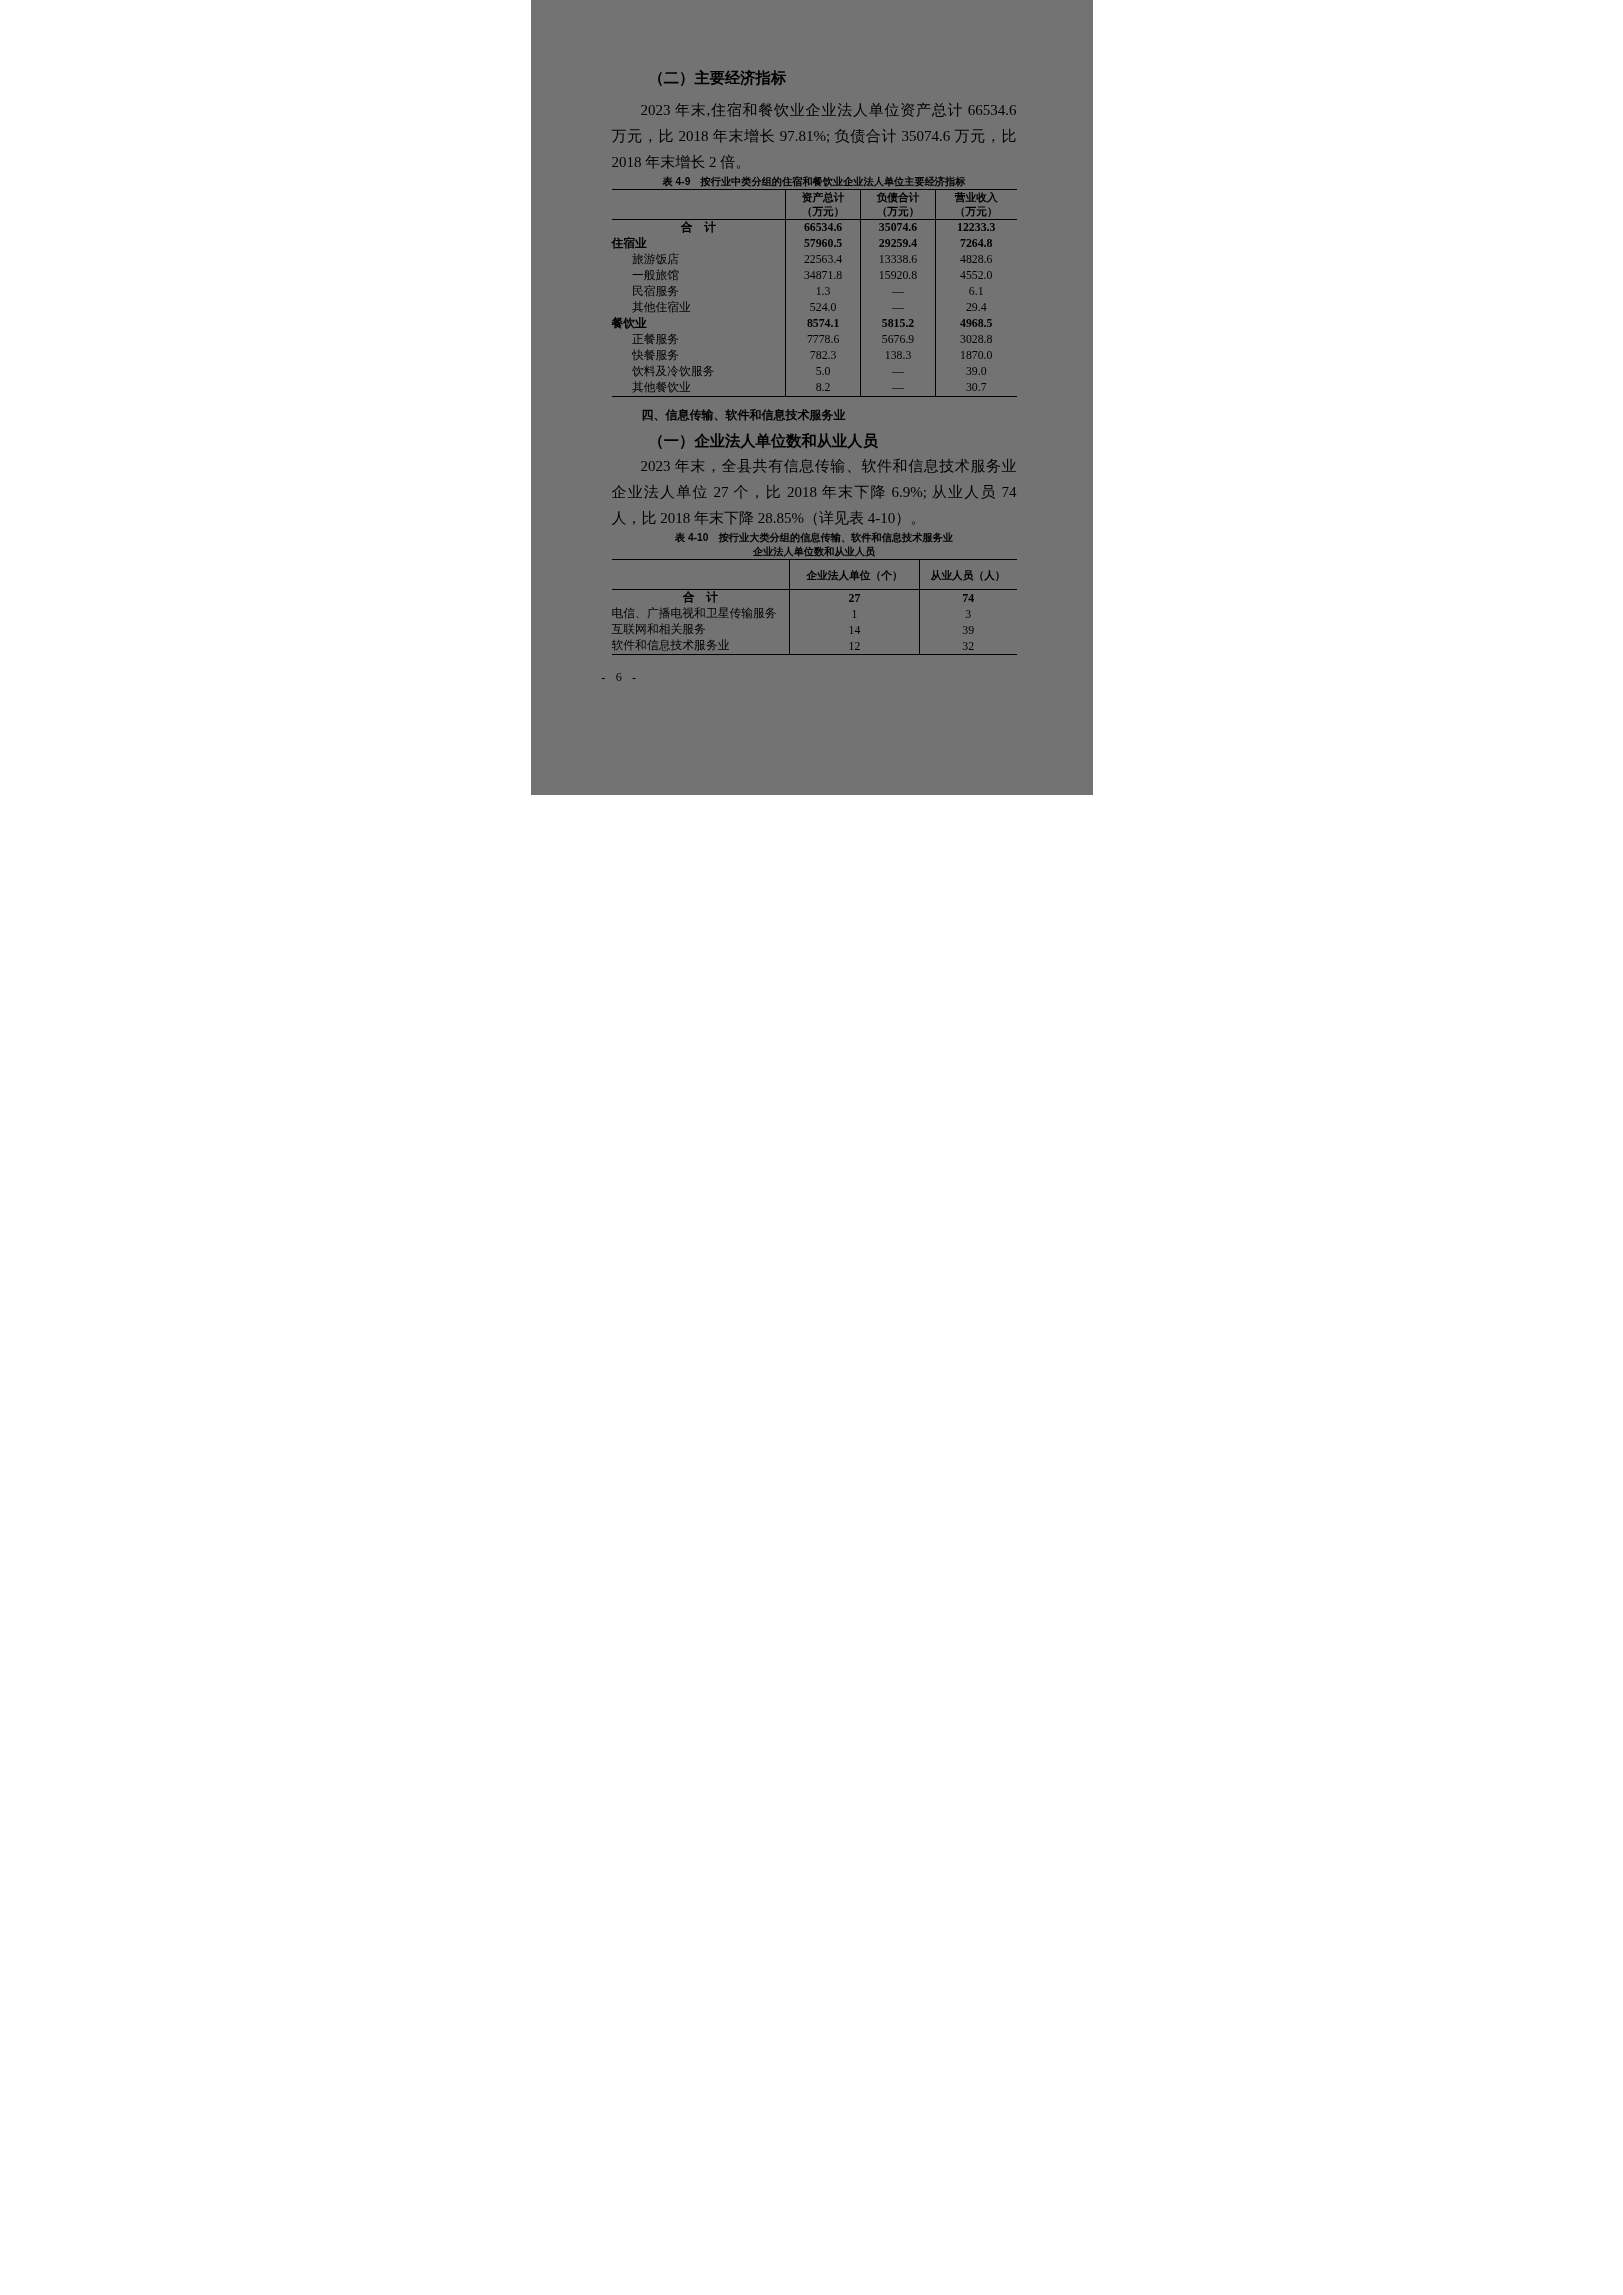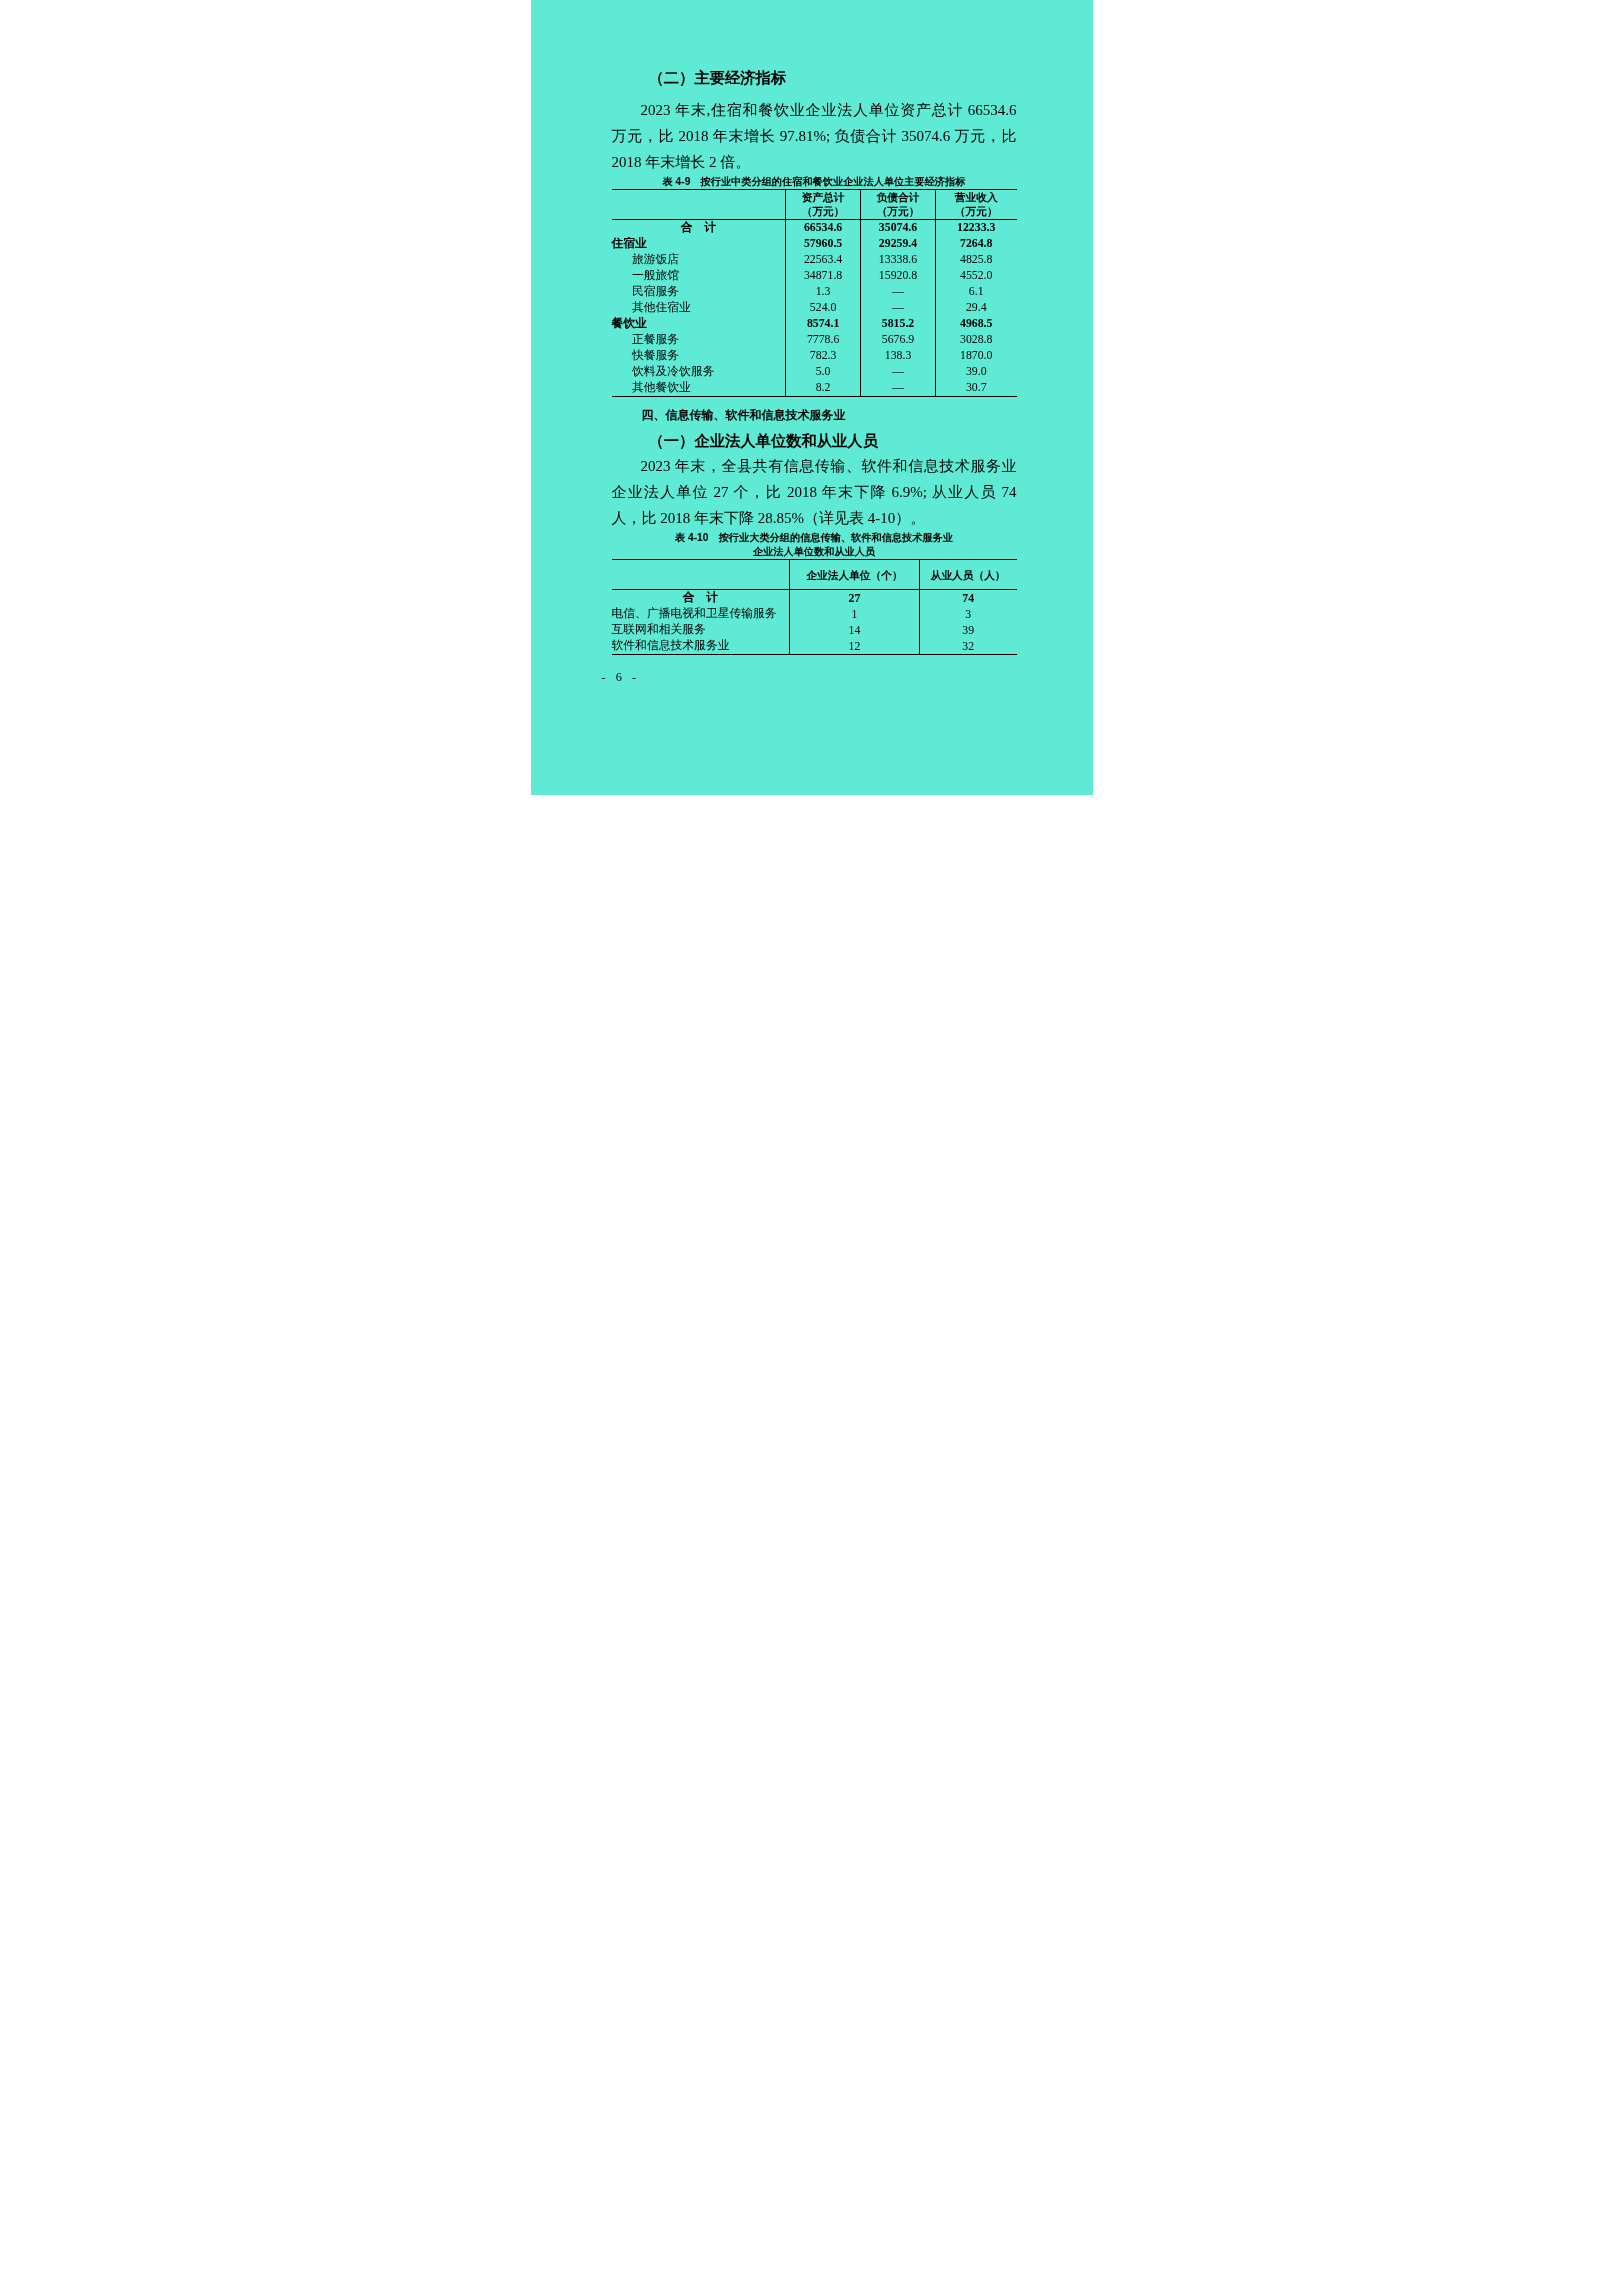--- a/index.html
+++ b/index.html
@@ -5,21 +5,21 @@
   html, body {
     margin: 0;
     padding: 0;
     background: #ffffff;
   }
   .page {
     position: relative;
     width: 562px;
     height: 795px;
     margin: 0 auto;
-    background: #5eead4;
+    background: #737373;
     color: #000000;
     font-family: "Liberation Serif", serif;
     box-sizing: border-box;
     padding: 0 76px 0 81px;
     overflow: hidden;
   }
   
   .h-sub {
     margin: 0;
     padding-left: 37px;
@@ -172,21 +172,21 @@
       <tr class="row-group">
         <td class="lbl">住宿业</td>
         <td class="num">57960.5</td>
         <td class="num">29259.4</td>
         <td class="num">7264.8</td>
       </tr>
       <tr class="row-sub">
         <td class="lbl">旅游饭店</td>
         <td class="num">22563.4</td>
         <td class="num">13338.6</td>
-        <td class="num">4825.8</td>
+        <td class="num">4828.6</td>
       </tr>
       <tr class="row-sub">
         <td class="lbl">一般旅馆</td>
         <td class="num">34871.8</td>
         <td class="num">15920.8</td>
         <td class="num">4552.0</td>
       </tr>
       <tr class="row-sub">
         <td class="lbl">民宿服务</td>
         <td class="num">1.3</td>

